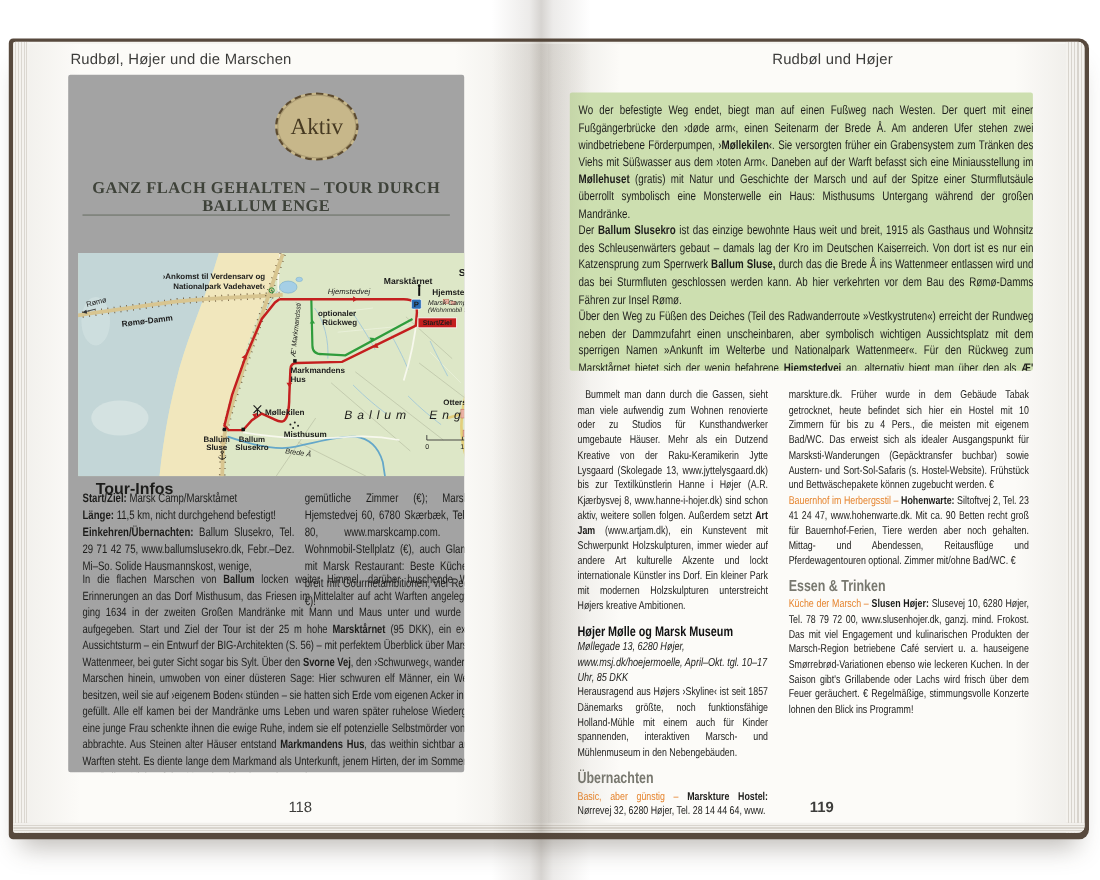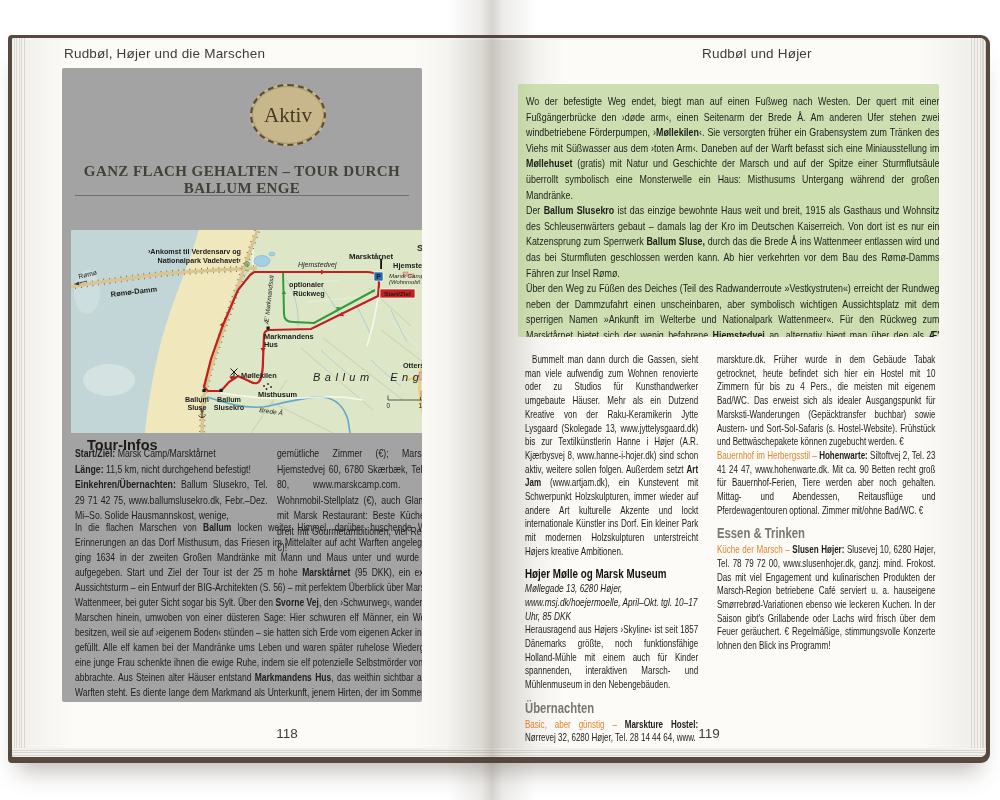--- a/index.html
+++ b/index.html
@@ -258,21 +258,21 @@
       <p class="just"><span class="sb">Einkehren/Übernachten:</span><span> Ballum Slusekro, Tel. 29 71 42 75, www.ballumslusekro.dk, Febr.–Dez. Mi–So. Solide Hausmannskost, wenige,</span></p>
     </div>
     <div class="ti-col2 cx">
       <p class="just"><span>gemütliche Zimmer (€); Marsk Camp: Hjemstedvej 60, 6780 Skærbæk, Tel. 72 18 67 80, www.marskcamp.com. Luxuriöser Wohnmobil-Stellplatz (€), auch Glamping (€€); mit Marsk Restaurant: Beste Küche weit und breit mit Gourmetambitionen, viel Regionales (€€)!</span></p>
     </div>
 
     <div class="act-body cx">
       <p class="just"><span>In die flachen Marschen von </span><span class="sb">Ballum</span><span> locken weiter Himmel, darüber huschende Wolken und Erinnerungen an das Dorf Misthusum, das Friesen im Mittelalter auf acht Warften angelegt hatten. Es ging 1634 in der zweiten Großen Mandränke mit Mann und Maus unter und wurde 1814 ganz aufgegeben. Start und Ziel der Tour ist der 25 m hohe </span><span class="sb">Marsktårnet</span><span> (95 DKK), ein extravaganter Aussichtsturm – ein Entwurf der BIG-Architekten (S. 56) – mit perfektem Überblick über Marschland und Wattenmeer, bei guter Sicht sogar bis Sylt. Über den </span><span class="sb">Svorne Vej</span><span>, den ›Schwurweg‹, wandert man in die Marschen hinein, umwoben von einer düsteren Sage: Hier schwuren elf Männer, ein Wegerecht zu besitzen, weil sie auf ›eigenem Boden‹ stünden – sie hatten sich Erde vom eigenen Acker in die Schuhe gefüllt. Alle elf kamen bei der Mandränke ums Leben und waren später ruhelose Wiedergänger. Erst eine junge Frau schenkte ihnen die ewige Ruhe, indem sie elf potenzielle Selbstmörder von ihrem Plan abbrachte. Aus Steinen alter Häuser entstand </span><span class="sb">Markmandens Hus</span><span>, das weithin sichtbar auf einer der Warften steht. Es diente lange dem Markmand als Unterkunft, jenem Hirten, der im Sommer für Bauern aus Ballum Vieh auf den Marschweiden bewachte und versorgte.</span></p>
     </div>
   </section>
-  <div class="folio" style="left:237px;">118</div>
+  <div class="folio" style="left:223px;">118</div>
 
   <section class="intro-box">
     <div class="intro-text cx">
       <p class="just"><span>Wo der befestigte Weg endet, biegt man auf einen Fußweg nach Westen. Der quert mit einer Fußgängerbrücke den ›døde arm‹, einen Seitenarm der Brede Å. Am anderen Ufer stehen zwei windbetriebene Förderpumpen, ›</span><span class="sb">Møllekilen</span><span>‹. Sie versorgten früher ein Grabensystem zum Tränken des Viehs mit Süßwasser aus dem ›toten Arm‹. Daneben auf der Warft befasst sich eine Miniausstellung im </span><span class="sb">Møllehuset</span><span> (gratis) mit Natur und Geschichte der Marsch und auf der Spitze einer Sturmflutsäule überrollt symbolisch eine Monsterwelle ein Haus: Misthusums Untergang während der großen Mandränke.</span></p>
       <p class="just"><span>Der </span><span class="sb">Ballum Slusekro</span><span> ist das einzige bewohnte Haus weit und breit, 1915 als Gasthaus und Wohnsitz des Schleusenwärters gebaut – damals lag der Kro im Deutschen Kaiserreich. Von dort ist es nur ein Katzensprung zum Sperrwerk </span><span class="sb">Ballum Sluse,</span><span> durch das die Brede Å ins Wattenmeer entlassen wird und das bei Sturmfluten geschlossen werden kann. Ab hier verkehrten vor dem Bau des Rømø-Damms Fähren zur Insel Rømø.</span></p>
       <p class="just"><span>Über den Weg zu Füßen des Deiches (Teil des Radwanderroute »Vestkystruten«) erreicht der Rundweg neben der Dammzufahrt einen unscheinbaren, aber symbolisch wichtigen Aussichtsplatz mit dem sperrigen Namen »Ankunft im Welterbe und Nationalpark Wattenmeer«. Für den Rückweg zum Marsktårnet bietet sich der wenig befahrene </span><span class="sb">Hjemstedvej</span><span> an, alternativ biegt man über den als </span><span class="sb">Æ' Markmandssti</span></p>
     </div>
   </section>
 
   <div class="rcol rcol1 cx">
@@ -284,16 +284,16 @@
     <p class="just"><span class="so">Basic, aber günstig – </span><span class="sb">Marskture Hostel:</span><span> Nørrevej 32, 6280 Højer, Tel. 28 14 44 64, www.</span></p>
   </div>
 
   <div class="rcol rcol2 cx">
     <p class="just"><span>marskture.dk. Früher wurde in dem Gebäude Tabak getrocknet, heute befindet sich hier ein Hostel mit 10 Zimmern für bis zu 4 Pers., die meisten mit eigenem Bad/WC. Das erweist sich als idealer Ausgangspunkt für Marsksti-Wanderungen (Gepäcktransfer buchbar) sowie Austern- und Sort-Sol-Safaris (s. Hostel-Website). Frühstück und Bettwäschepakete können zugebucht werden. €</span></p>
     <p class="just"><span class="so">Bauernhof im Herbergsstil – </span><span class="sb">Hohenwarte:</span><span> Siltoftvej 2, Tel. 23 41 24 47, www.hohenwarte.dk. Mit ca. 90 Betten recht groß für Bauernhof-Ferien, Tiere werden aber noch gehalten. Mittag- und Abendessen, Reitausflüge und Pferdewagentouren optional. Zimmer mit/ohne Bad/WC. €</span></p>
     <h3 class="gray-head">Essen &amp; Trinken</h3>
     <p class="just"><span class="so">Küche der Marsch – </span><span class="sb">Slusen Højer:</span><span> Slusevej 10, 6280 Højer, Tel. 78 79 72 00, www.slusenhojer.dk, ganzj. mind. Frokost. Das mit viel Engagement und kulinarischen Produkten der Marsch-Region betriebene Café serviert u. a. hauseigene Smørrebrød-Variationen ebenso wie leckeren Kuchen. In der Saison gibt's Grillabende oder Lachs wird frisch über dem Feuer geräuchert. € Regelmäßige, stimmungsvolle Konzerte lohnen den Blick ins Programm!</span></p>
   </div>
 
-  <div class="folio" style="left:659px;">119</div>
+  <div class="folio" style="left:697px;font-weight:bold;">119</div>
 
   <div class="gutter"></div>
 </div>
 
 </body></html>

